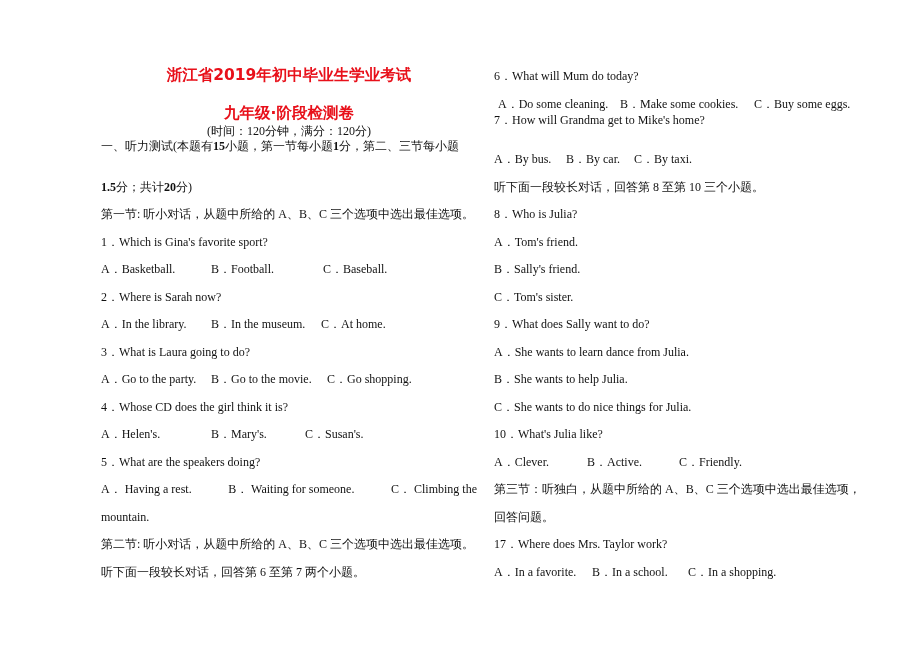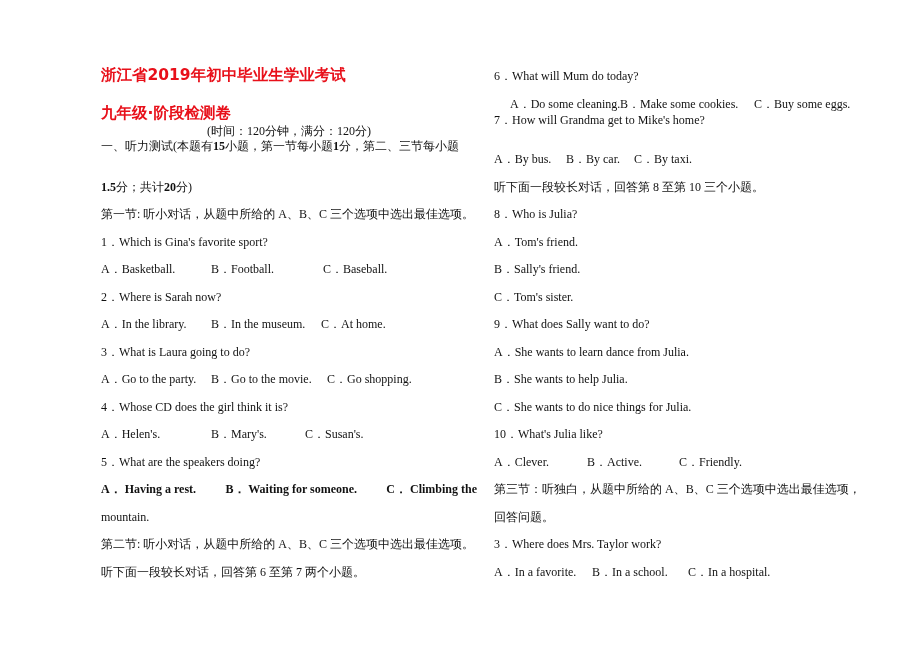--- a/index.html
+++ b/index.html
@@ -2,24 +2,24 @@
 <html><head>
 <meta charset="utf-8">
 <style>
   html, body { margin: 0; padding: 0; background: #ffffff; }
   body { width: 920px; height: 650px; position: relative; overflow: hidden;
     font-family: "Liberation Serif", "DejaVu Serif", serif; color: #111; }
   .col { position: absolute; top: 0; }
   .col.left { left: 101px; width: 376px; }
   .col.right { left: 494px; width: 380px; }
   .line { position: absolute; left: 0; white-space: nowrap; font-size: 12px; line-height: 16px; text-align: right; }
-  .title { position: absolute; left: 0; width: 376px; text-align: left; color: #e8101a;
+  .title { position: absolute; left: 0; width: 376px; text-align: center; color: #e8101a;
     font-family: "DejaVu Sans", "Liberation Sans", sans-serif; font-weight: bold; font-size: 15.5px; line-height: 20px; white-space: nowrap; }
   .subtitle { position: absolute; left: 0; width: 376px; text-align: center; font-size: 12px; line-height: 16px; }
-  .just { display: flex; justify-content: space-between; width: 376px; font-weight: bold; }
+  .just { display: flex; justify-content: space-between; width: 376px; }
   .opt { display: inline-block; }
   b { font-weight: bold; }
 </style>
 </head>
 <body>
 
 <div class="col left">
   <div class="title" style="top:65px">浙江省2019年初中毕业生学业考试</div>
   <div class="title" style="top:103px">九年级·阶段检测卷</div>
   <div class="subtitle" style="top:123px">(时间：120分钟，满分：120分)</div>
@@ -68,21 +68,21 @@
   </div>
   <div class="line" style="top:509px">mountain.</div>
 
   <div class="line" style="top:536px">第二节: 听小对话，从题中所给的 A、B、C 三个选项中选出最佳选项。</div>
   <div class="line" style="top:564px">听下面一段较长对话，回答第 6 至第 7 两个小题。</div>
 </div>
 
 <div class="col right">
   <div class="line" style="top:68px">6．What will Mum do today?</div>
   <div class="line" style="top:96px">
-    <span class="opt" style="position:absolute;left:16px">A．Do some cleaning.</span>
+    <span class="opt" style="position:absolute;left:4px">A．Do some cleaning.</span>
     <span class="opt" style="position:absolute;left:126px">B．Make some cookies.</span>
     <span class="opt" style="position:absolute;left:260px">C．Buy some eggs.</span>
   </div>
 
   <div class="line" style="top:112px">7．How will Grandma get to Mike's home?</div>
   <div class="line" style="top:151px">
     <span class="opt" style="position:absolute;left:0">A．By bus.</span>
     <span class="opt" style="position:absolute;left:72px">B．By car.</span>
     <span class="opt" style="position:absolute;left:140px">C．By taxi.</span>
   </div>
@@ -102,19 +102,19 @@
   <div class="line" style="top:426px">10．What's Julia like?</div>
   <div class="line" style="top:454px">
     <span class="opt" style="position:absolute;left:0">A．Clever.</span>
     <span class="opt" style="position:absolute;left:93px">B．Active.</span>
     <span class="opt" style="position:absolute;left:185px">C．Friendly.</span>
   </div>
 
   <div class="line" style="top:481px">第三节：听独白，从题中所给的 A、B、C 三个选项中选出最佳选项，</div>
   <div class="line" style="top:509px">回答问题。</div>
 
-  <div class="line" style="top:536px">3．Where does Mrs. Taylor work?</div>
+  <div class="line" style="top:536px">17．Where does Mrs. Taylor work?</div>
   <div class="line" style="top:564px">
     <span class="opt" style="position:absolute;left:0">A．In a favorite.</span>
     <span class="opt" style="position:absolute;left:98px">B．In a school.</span>
-    <span class="opt" style="position:absolute;left:194px">C．In a hospital.</span>
+    <span class="opt" style="position:absolute;left:194px">C．In a shopping.</span>
   </div>
 </div>
 
 </body></html>

